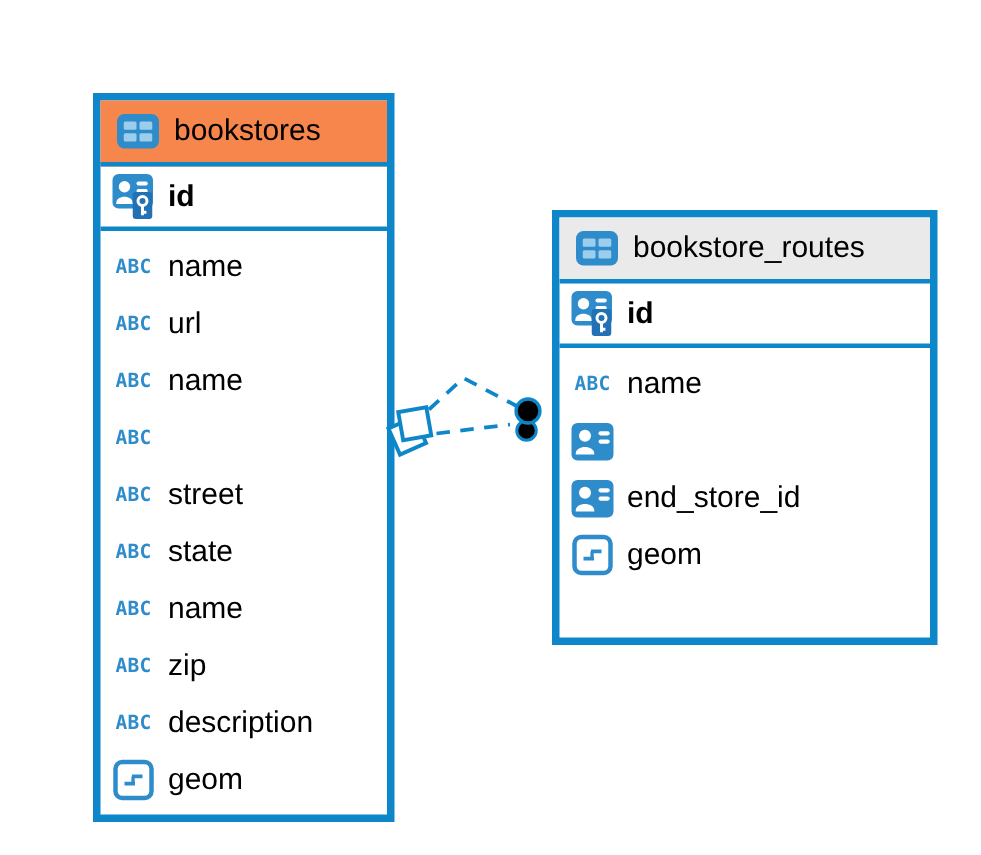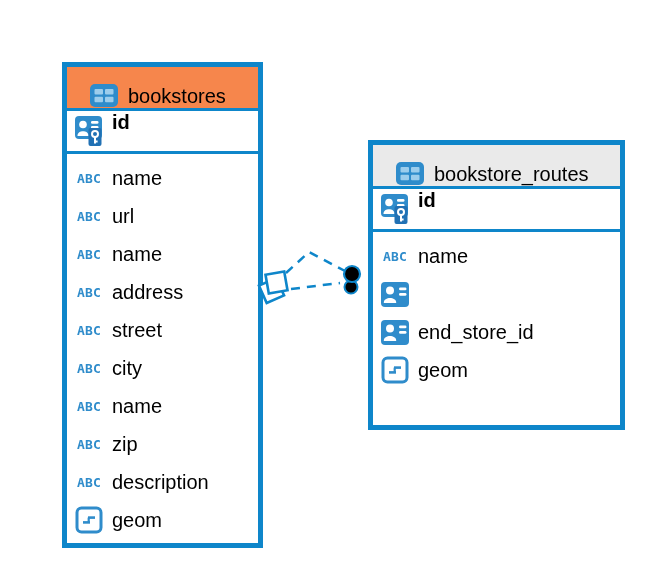--- a/index.html
+++ b/index.html
@@ -13,26 +13,26 @@
   html,body{margin:0;padding:0;}
   body{
     width:654px;height:570px;position:relative;background:#ffffff;
     font-family:"Liberation Sans", sans-serif;color:#000;overflow:hidden;
   }
   .er-table{
     position:absolute;background:#fff;border:5px solid var(--blue);
     box-sizing:border-box;display:flex;flex-direction:column;z-index:1;
   }
   .tbl-header{
-    display:flex;align-items:flex-end;gap:9px;padding:0 22px;
+    display:flex;align-items:center;gap:9px;padding:0 10px;
     height:41px;flex:0 0 41px;border-bottom:3px solid var(--blue);
     font-size:20px;
   }
   .pk-row{
-    display:flex;gap:8px;padding:0 7px;
+    display:flex;align-items:center;gap:8px;padding:0 7px;
     height:40px;flex:0 0 40px;border-bottom:3px solid var(--blue);
     font-size:20px;font-weight:700;
   }
   .tbl-body{padding-top:5px;}
   .col-row{
     display:flex;align-items:center;gap:8px;padding:0 7px;
     height:38px;font-size:20px;
   }
   .icon-slot{width:30px;flex:0 0 30px;display:flex;align-items:center;justify-content:center;}
   .abc-label{
@@ -95,33 +95,32 @@
     <div class="col-row">
       <span class="icon-slot">
           <span class="abc-label">ABC</span>
         </span>
       <span class="lbl">name</span>
     </div>
     <div class="col-row">
       <span class="icon-slot">
           <span class="abc-label">ABC</span>
         </span>
-      <span class="lbl">address</span>
     </div>
     <div class="col-row">
       <span class="icon-slot">
           <span class="abc-label">ABC</span>
         </span>
       <span class="lbl">street</span>
     </div>
     <div class="col-row">
       <span class="icon-slot">
           <span class="abc-label">ABC</span>
         </span>
-      <span class="lbl">city</span>
+      <span class="lbl">state</span>
     </div>
     <div class="col-row">
       <span class="icon-slot">
           <span class="abc-label">ABC</span>
         </span>
       <span class="lbl">name</span>
     </div>
     <div class="col-row">
       <span class="icon-slot">
           <span class="abc-label">ABC</span>

